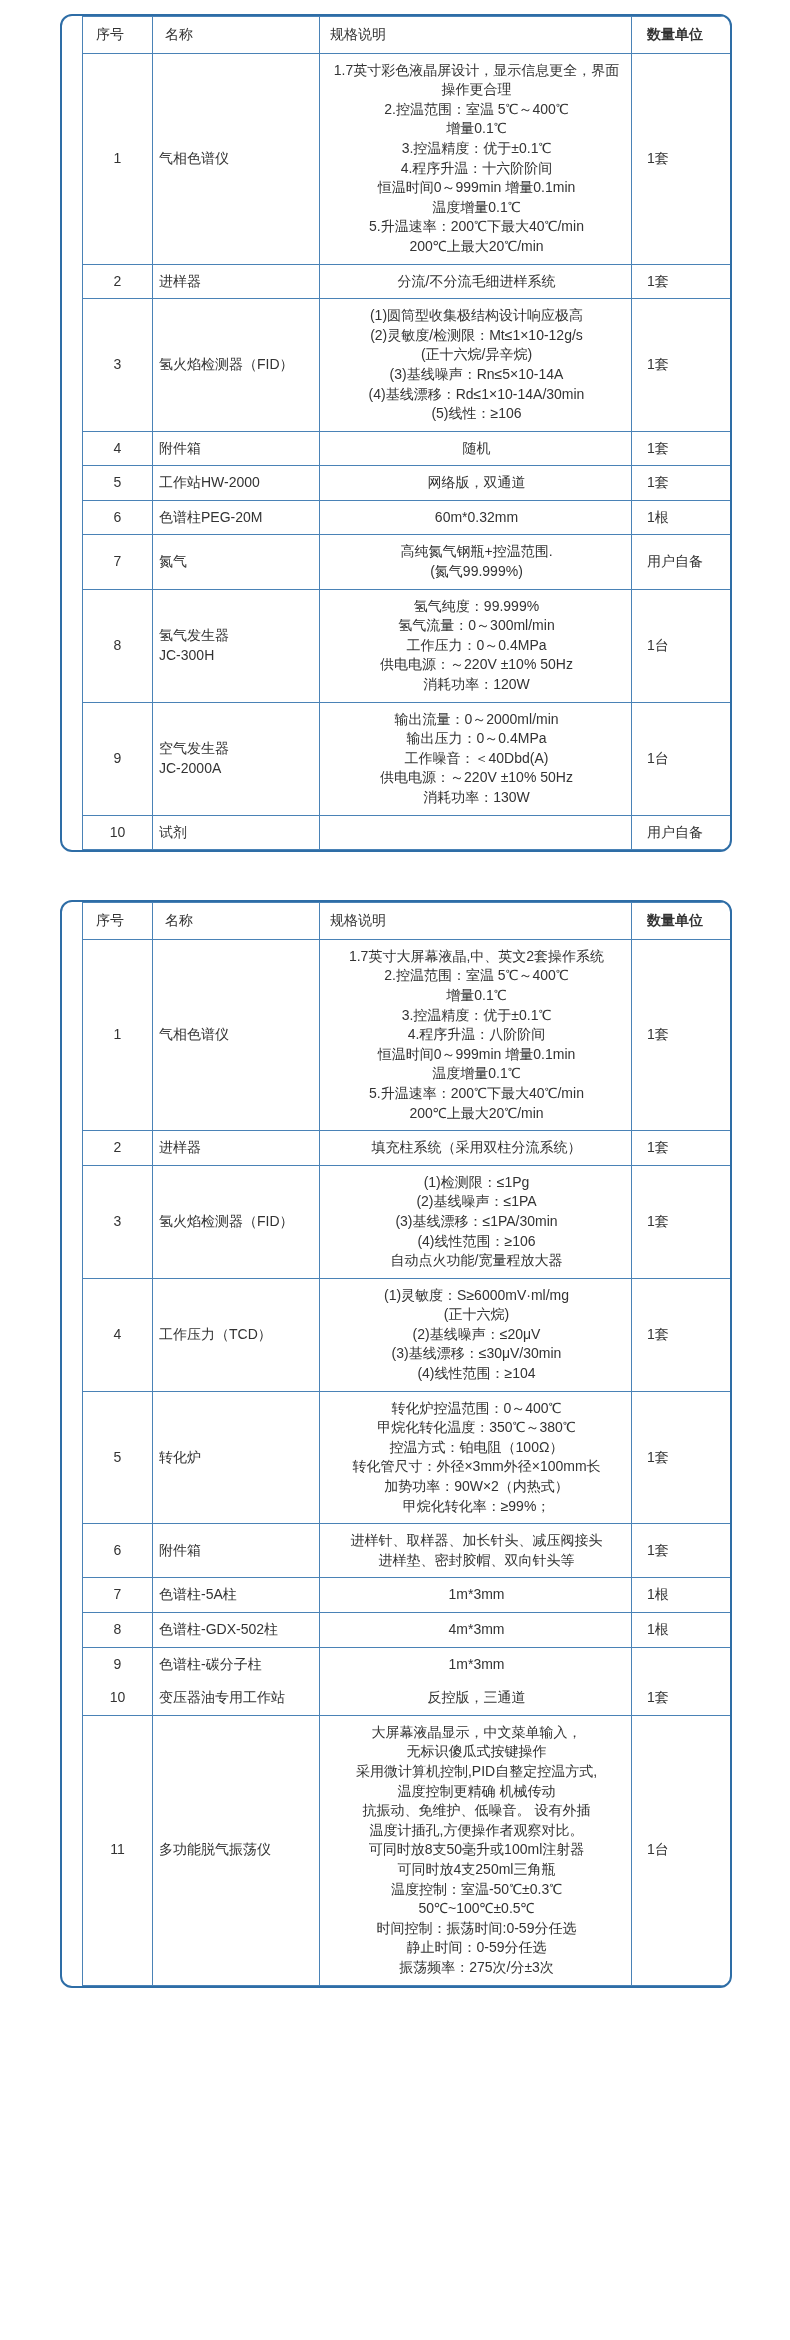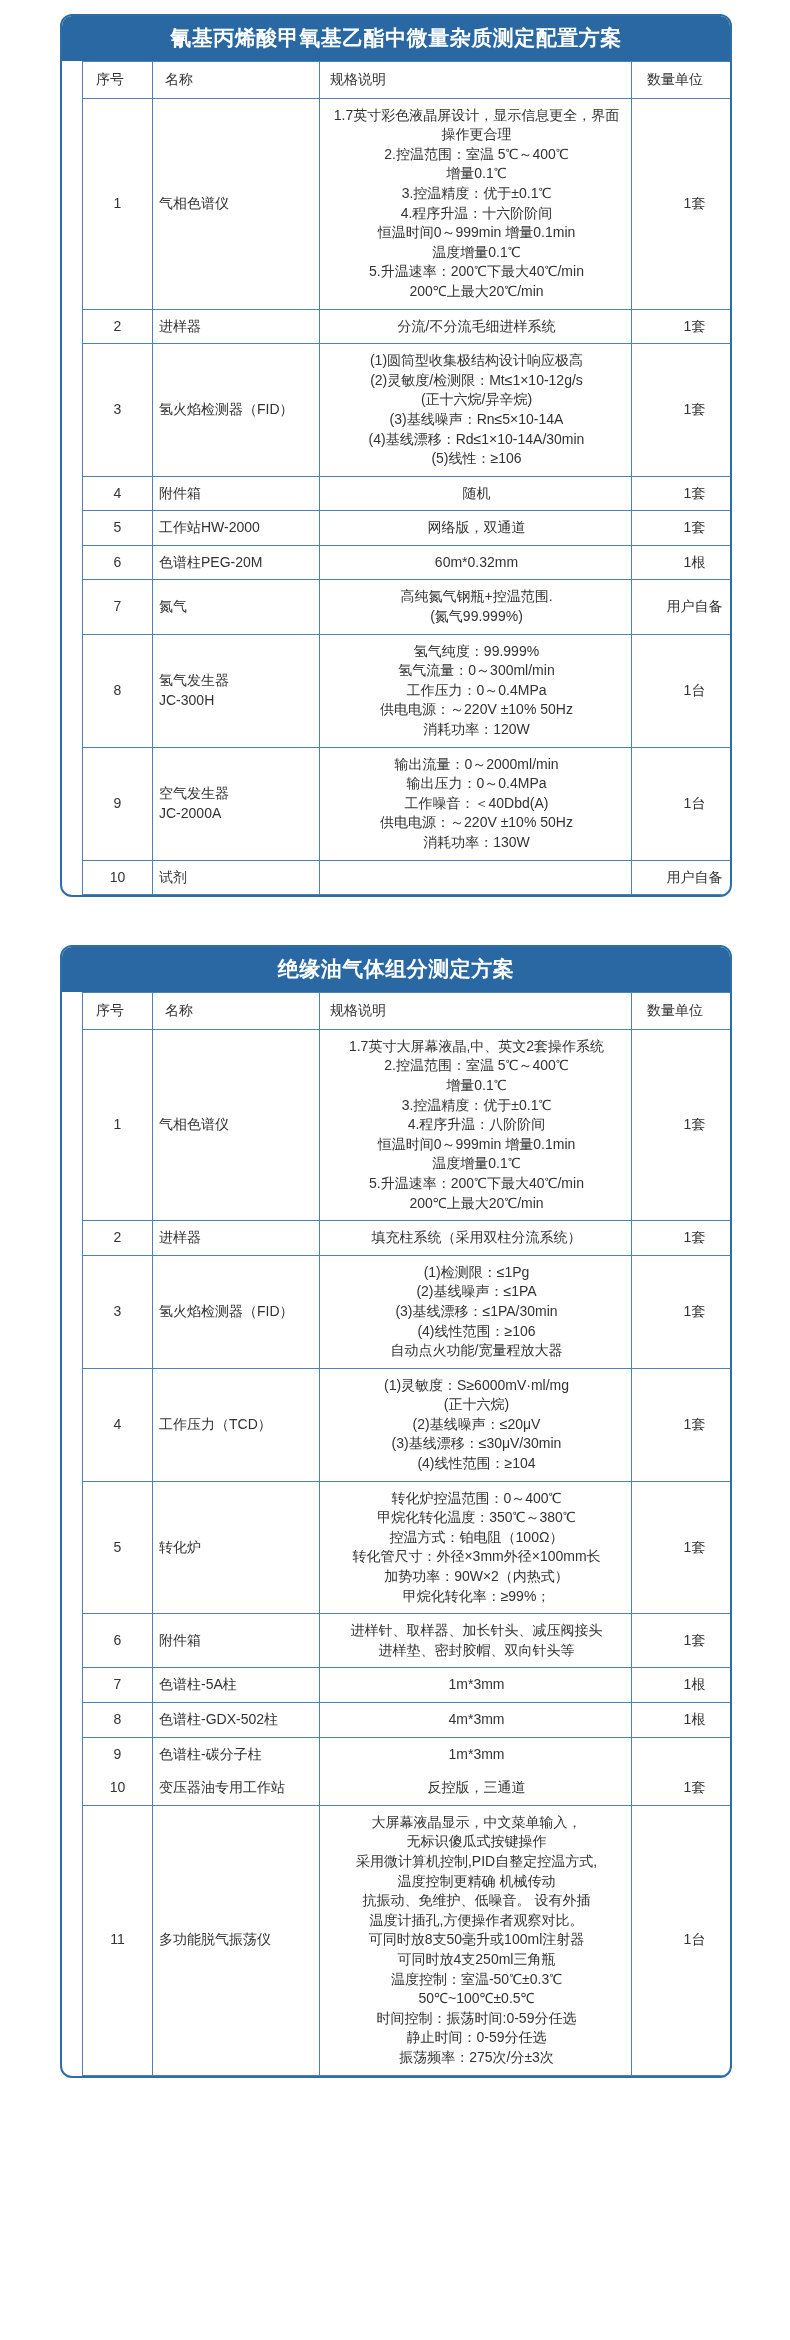--- a/index.html
+++ b/index.html
@@ -23,31 +23,30 @@
     border:1px solid #4a82b6; line-height:1.4; vertical-align:middle;
     font-weight:normal; text-align:left; word-break:break-word;
   }
   th { padding:8px 8px 8px 12px; }
   td { padding:7px 8px; }
   th.c-no { padding-left:13px; }
   td.c-no { text-align:center; padding-left:2px; padding-right:2px; }
   td.c-name { padding-left:6px; white-space:pre-line; }
   td.c-spec { padding-left:10px; white-space:pre-line;text-align:center; }
   th.c-spec { padding-left:10px; }
-  td.c-qty { padding-left:15px;text-align:center; }
-  th.c-qty { padding-left:15px; }
+  td.c-qty { padding-left:15px; }
+  th.c-qty { padding-left:15px;font-weight:bold; }
   tr.nb td { border-bottom-style:hidden; }
 </style>
 </head>
 <body>
 
 <div class="wrap">
 
   <section class="card">
-    <div class="card-title">氰基丙烯酸甲氧基乙酯中微量杂质测定配置方案</div>
     <table>
       <colgroup>
         <col style="width:70px">
           <col style="width:167px">
           <col style="width:312px">
           <col style="width:119px">
       </colgroup>
       <thead>
           <tr>
             <th class="c-no">序号</th>
@@ -139,21 +138,20 @@
             <td class="c-no">10</td>
             <td class="c-name">试剂</td>
             <td class="c-spec"></td>
             <td class="c-qty">用户自备</td>
           </tr>
         </tbody>
     </table>
   </section>
 
   <section class="card">
-    <div class="card-title">绝缘油气体组分测定方案</div>
     <table>
       <colgroup>
         <col style="width:70px">
           <col style="width:167px">
           <col style="width:312px">
           <col style="width:119px">
       </colgroup>
       <thead>
           <tr>
             <th class="c-no">序号</th>

